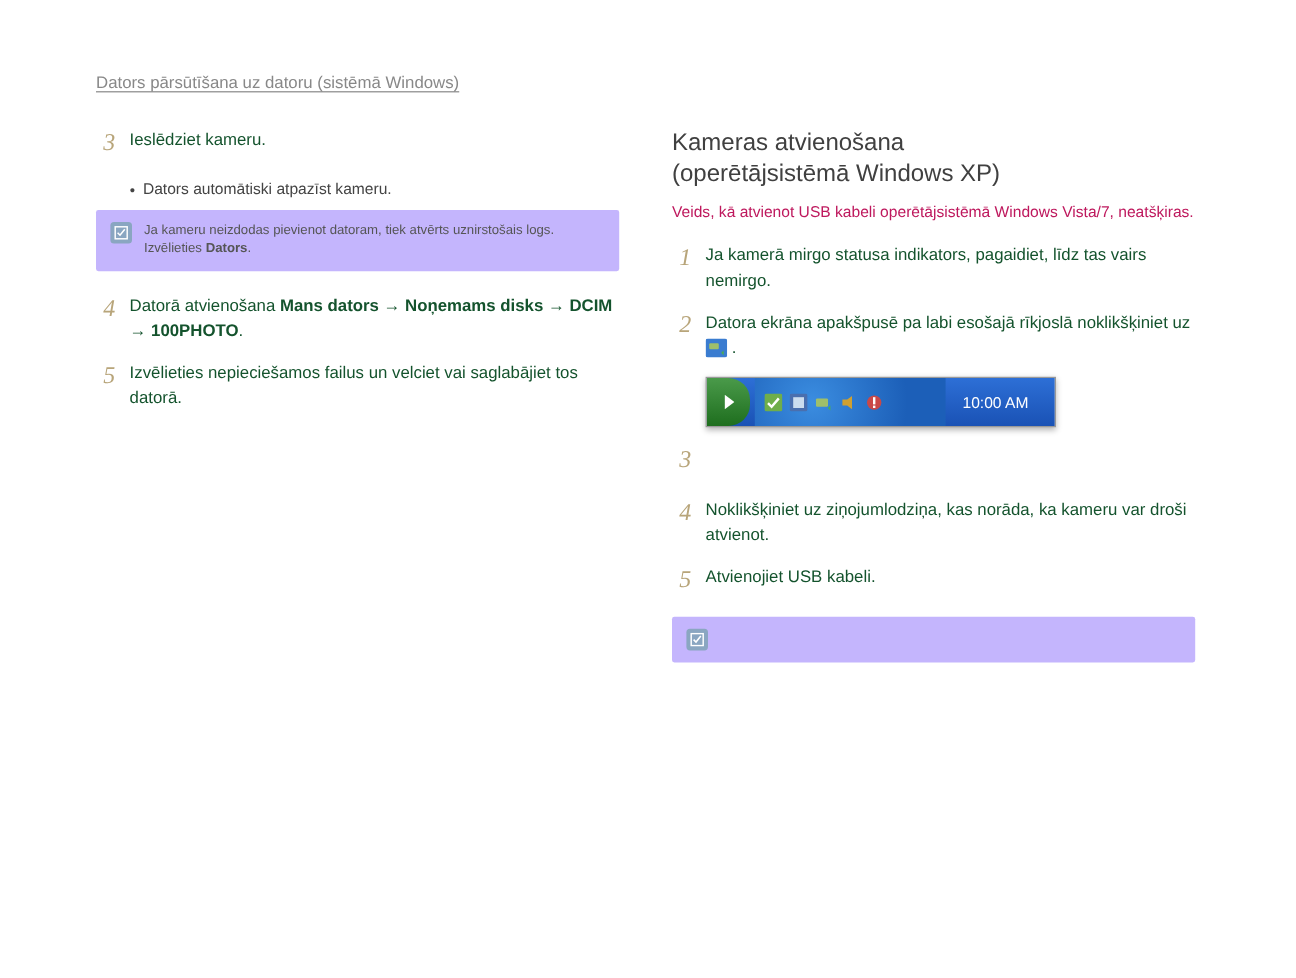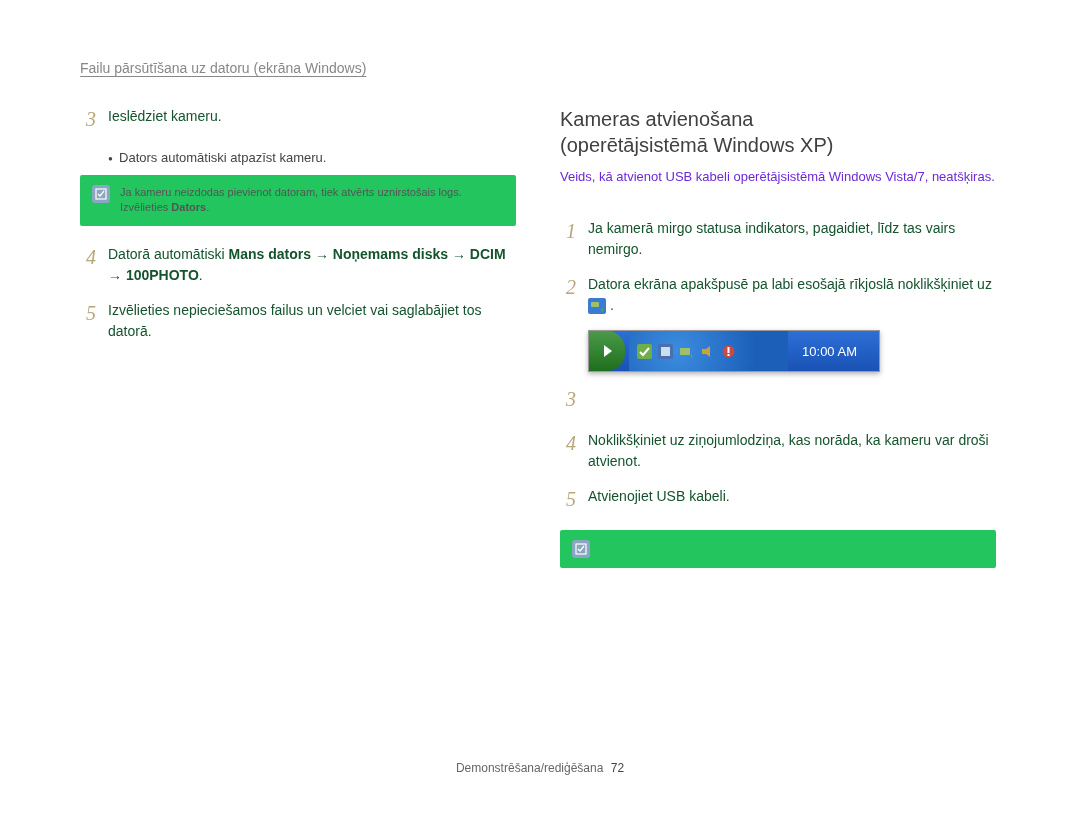--- a/index.html
+++ b/index.html
@@ -64,21 +64,21 @@
   .bullet::before {
     content: "● ";
     font-size: 8px;
     vertical-align: middle;
     margin-right: 4px;
     color: #444;
   }
   .note-box {
     display: flex;
     align-items: flex-start;
-    background: #22c55e;
+    background: #c4b5fd;
     padding: 10px 12px;
     margin: 8px 4px 18px 0;
     border-radius: 2px;
   }
   .note-icon {
     width: 18px;
     height: 18px;
     border-radius: 3px;
     background: #8aa6c1;
     color: #fff;
@@ -96,23 +96,23 @@
   }
   .bold { font-weight: bold; }
   .section-title {
     color: #404040;
     font-size: 20px;
     line-height: 1.3;
     margin-bottom: 10px;
   }
   .subnote {
     font-size: 13px;
-    color: #6d28d9;
+    color: #be185d;
     line-height: 1.4;
-    margin-bottom: 32px;
+    margin-bottom: 16px;
   }
   .inline-icon {
     display: inline-flex;
     width: 18px;
     height: 16px;
     vertical-align: middle;
     align-items: center;
     justify-content: center;
   }
   .inline-icon svg { display: block; }
@@ -166,21 +166,21 @@
     text-align: center;
     font-size: 12px;
     color: #666;
   }
   .ftnum { color: #444; margin-left: 4px; }
 </style>
 </head>
 <body>
 
 <div class="page">
-  <div class="header-line">Failu pārsūtīšana uz datoru (ekrāna Windows)</div>
+  <div class="header-line">Dators pārsūtīšana uz datoru (sistēmā Windows)</div>
 
   <div class="columns">
 
     <div class="col">
 
       <div class="step">
         <div class="step-num">3</div>
         <div class="step-body">Ieslēdziet kameru.</div>
       </div>
 
@@ -194,21 +194,21 @@
             </svg>
         </div>
         <div class="note-text">
           <span>Ja kameru neizdodas pievienot datoram, tiek atvērts uznirstošais logs. Izvēlieties </span><span class="bold">Dators</span><span>.</span>
         </div>
       </div>
 
       <div class="step">
         <div class="step-num">4</div>
         <div class="step-body">
-          <span>Datorā automātiski </span><span class="bold">Mans dators → Noņemams disks → DCIM → 100PHOTO</span><span>.</span>
+          <span>Datorā atvienošana </span><span class="bold">Mans dators → Noņemams disks → DCIM → 100PHOTO</span><span>.</span>
         </div>
       </div>
 
       <div class="step">
         <div class="step-num">5</div>
         <div class="step-body">Izvēlieties nepieciešamos failus un velciet vai saglabājiet tos datorā.</div>
       </div>
     </div>
 
     <div class="col">
@@ -290,17 +290,13 @@
           <svg width="12" height="12" viewBox="0 0 12 12">
               <rect x="1" y="1" width="10" height="10" fill="none" stroke="#fff" stroke-width="1.2"></rect>
               <path d="M3 6 L5 8 L9 3" fill="none" stroke="#fff" stroke-width="1.3"></path>
             </svg>
         </div>
       </div>
 
     </div>
   </div>
 
-  <div class="footer">
-    <span>Demonstrēšana/rediģēšana</span>
-    <span class="ftnum">72</span>
-  </div>
 </div>
 
 </body></html>

